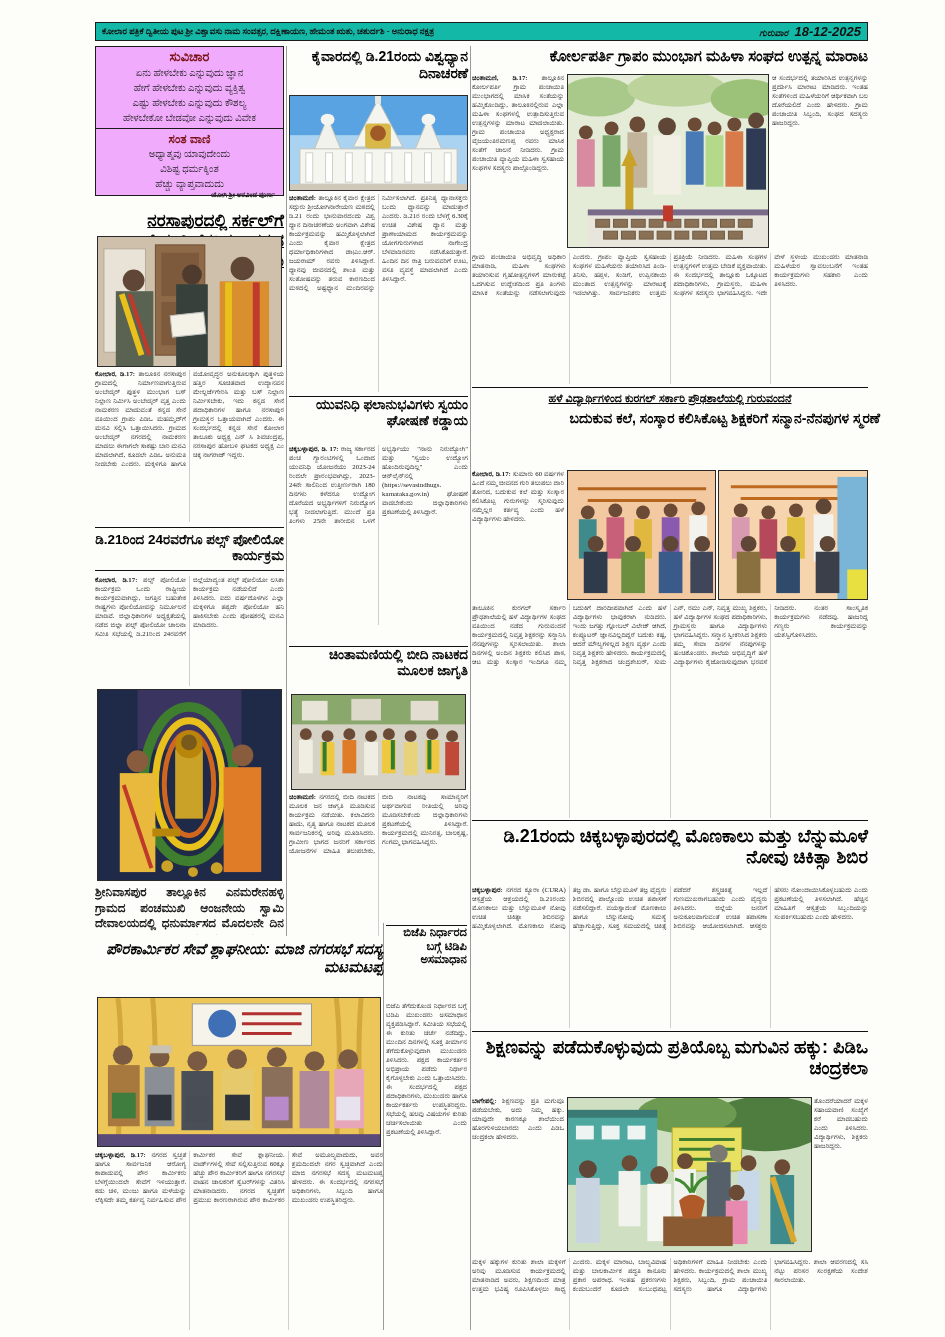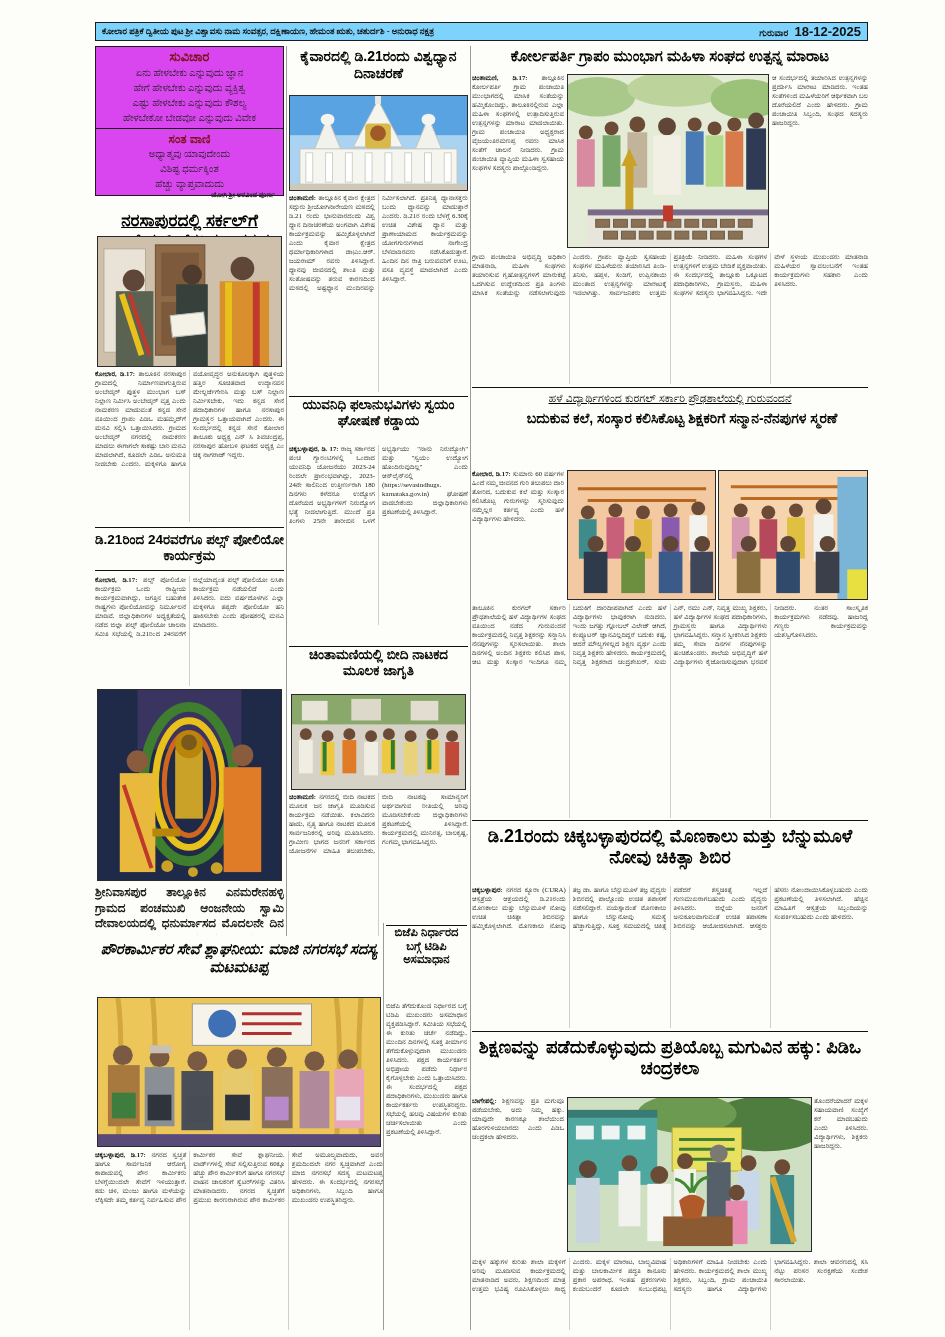--- a/index.html
+++ b/index.html
@@ -1,36 +1,36 @@
 <!DOCTYPE html>
 <html><head>
 <meta charset="utf-8">
 <style>
   html,body{margin:0;padding:0;}
   body{width:945px;height:1337px;position:relative;background:#fdfdfa;
        font-family:"Liberation Serif",serif;color:#1a1a1a;overflow:hidden;}
   .abs{position:absolute;box-sizing:border-box;}
-  .masthead{background:#7dd3fc;border:1px solid #1c1c1c;display:flex;align-items:center;
+  .masthead{background:#14b8a6;border:1px solid #1c1c1c;display:flex;align-items:center;
             justify-content:space-between;padding:0 6px;}
   .masthead .mleft{font-size:8.5px;font-weight:bold;color:#111;white-space:nowrap;overflow:hidden;}
-  .masthead .mright{font-size:9px;font-weight:bold;color:#111;white-space:nowrap;}
+  .masthead .mright{font-size:9px;font-weight:bold;color:#111;white-space:nowrap;font-style:italic;}
   .masthead .mdate{font-size:13px;font-weight:bold;font-family:"Liberation Sans",sans-serif;margin-left:4px;}
-  .hl{font-family:"Liberation Sans",sans-serif;font-weight:bold;text-align:center;
+  .hl{font-family:"Liberation Sans",sans-serif;font-weight:bold;text-align:right;
       color:#000;line-height:1.18;}
-  .kicker{font-family:"Liberation Sans",sans-serif;font-weight:normal;text-align:center;
+  .kicker{font-family:"Liberation Sans",sans-serif;font-weight:bold;text-align:center;
           text-decoration:underline;color:#000;}
   .bodytxt{font-size:6.8px;line-height:1.32;text-align:justify;column-gap:7px;
            column-rule:1px solid #cfcfcf;overflow:hidden;}
   .single{font-size:6.8px;line-height:1.32;text-align:justify;overflow:hidden;}
   .cols2{column-count:2;}.cols3{column-count:3;}.cols4{column-count:4;}
   .byline{font-weight:bold;}
   .photo{border:1px solid #2a2a2a;overflow:hidden;background:#ddd;}
   .photo svg{display:block;width:100%;height:100%;}
   .caption{font-size:12px;font-weight:bold;line-height:1.3;text-align:justify;overflow:hidden;}
-  .qbox{border:1.5px solid #1c1c1c;background:#d946ef;}
+  .qbox{border:1.5px solid #1c1c1c;background:#f0abfc;}
   .qtitle{font-family:"Liberation Sans",sans-serif;font-weight:bold;text-align:center;color:#7a1113;}
   .qline{font-size:10px;text-align:center;color:#222;line-height:1.5;}
   .qattr{font-size:7px;font-weight:bold;text-align:right;color:#222;padding-right:8px;}
   .rule{border-top:1.5px solid #111;height:0;}
   .vrule{border-left:1px solid #9a9a9a;width:0;}
   .thinline{border-top:1px solid #555;height:0;}
 </style>
 </head>
 <body>
 

